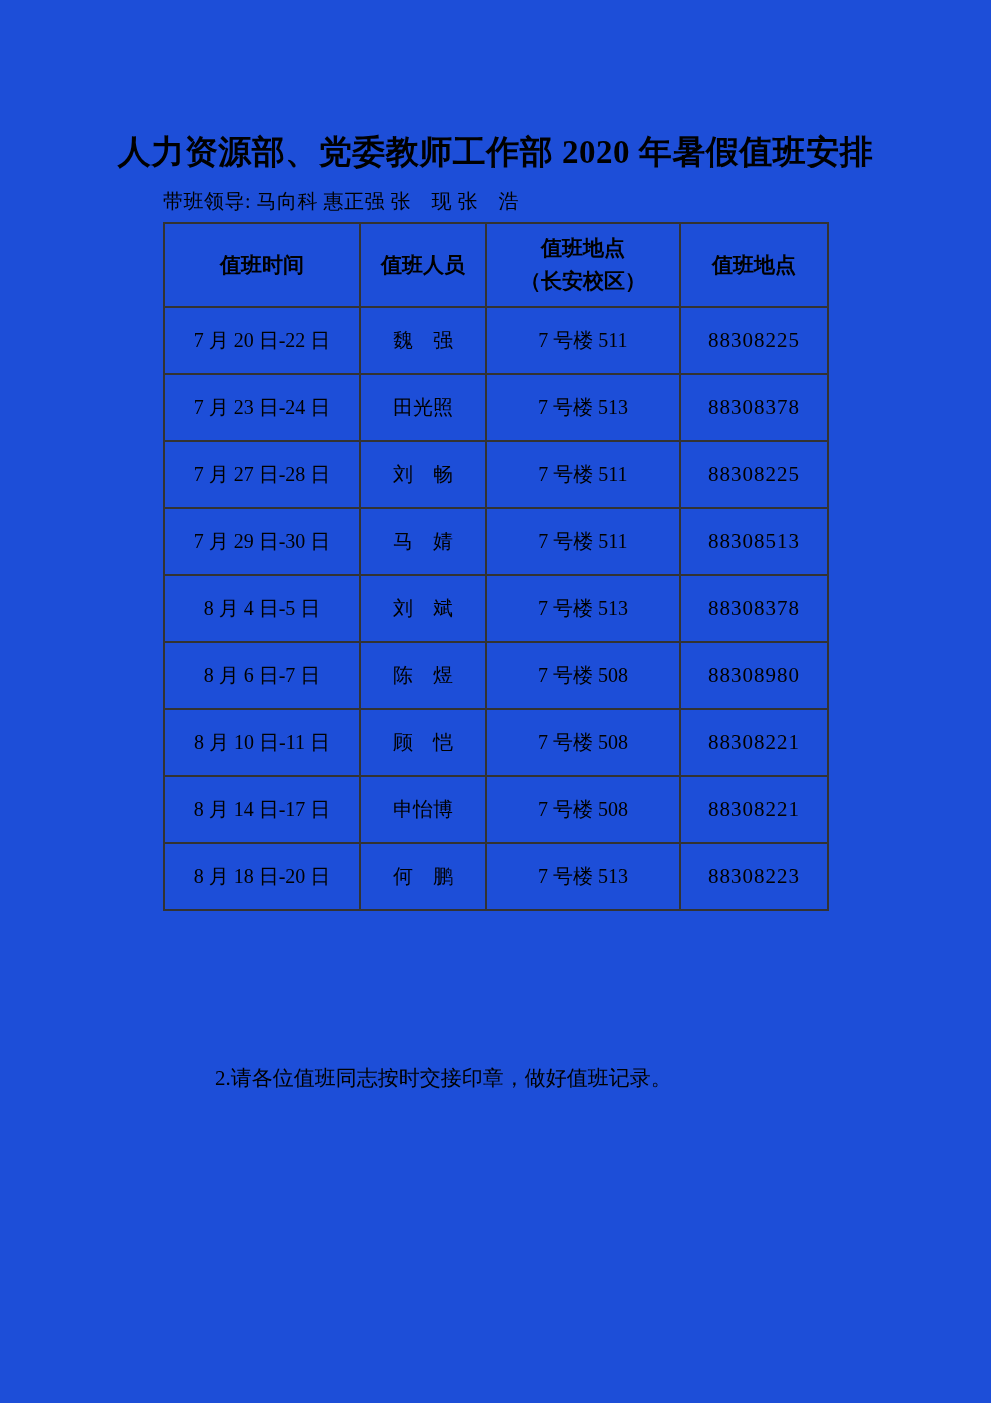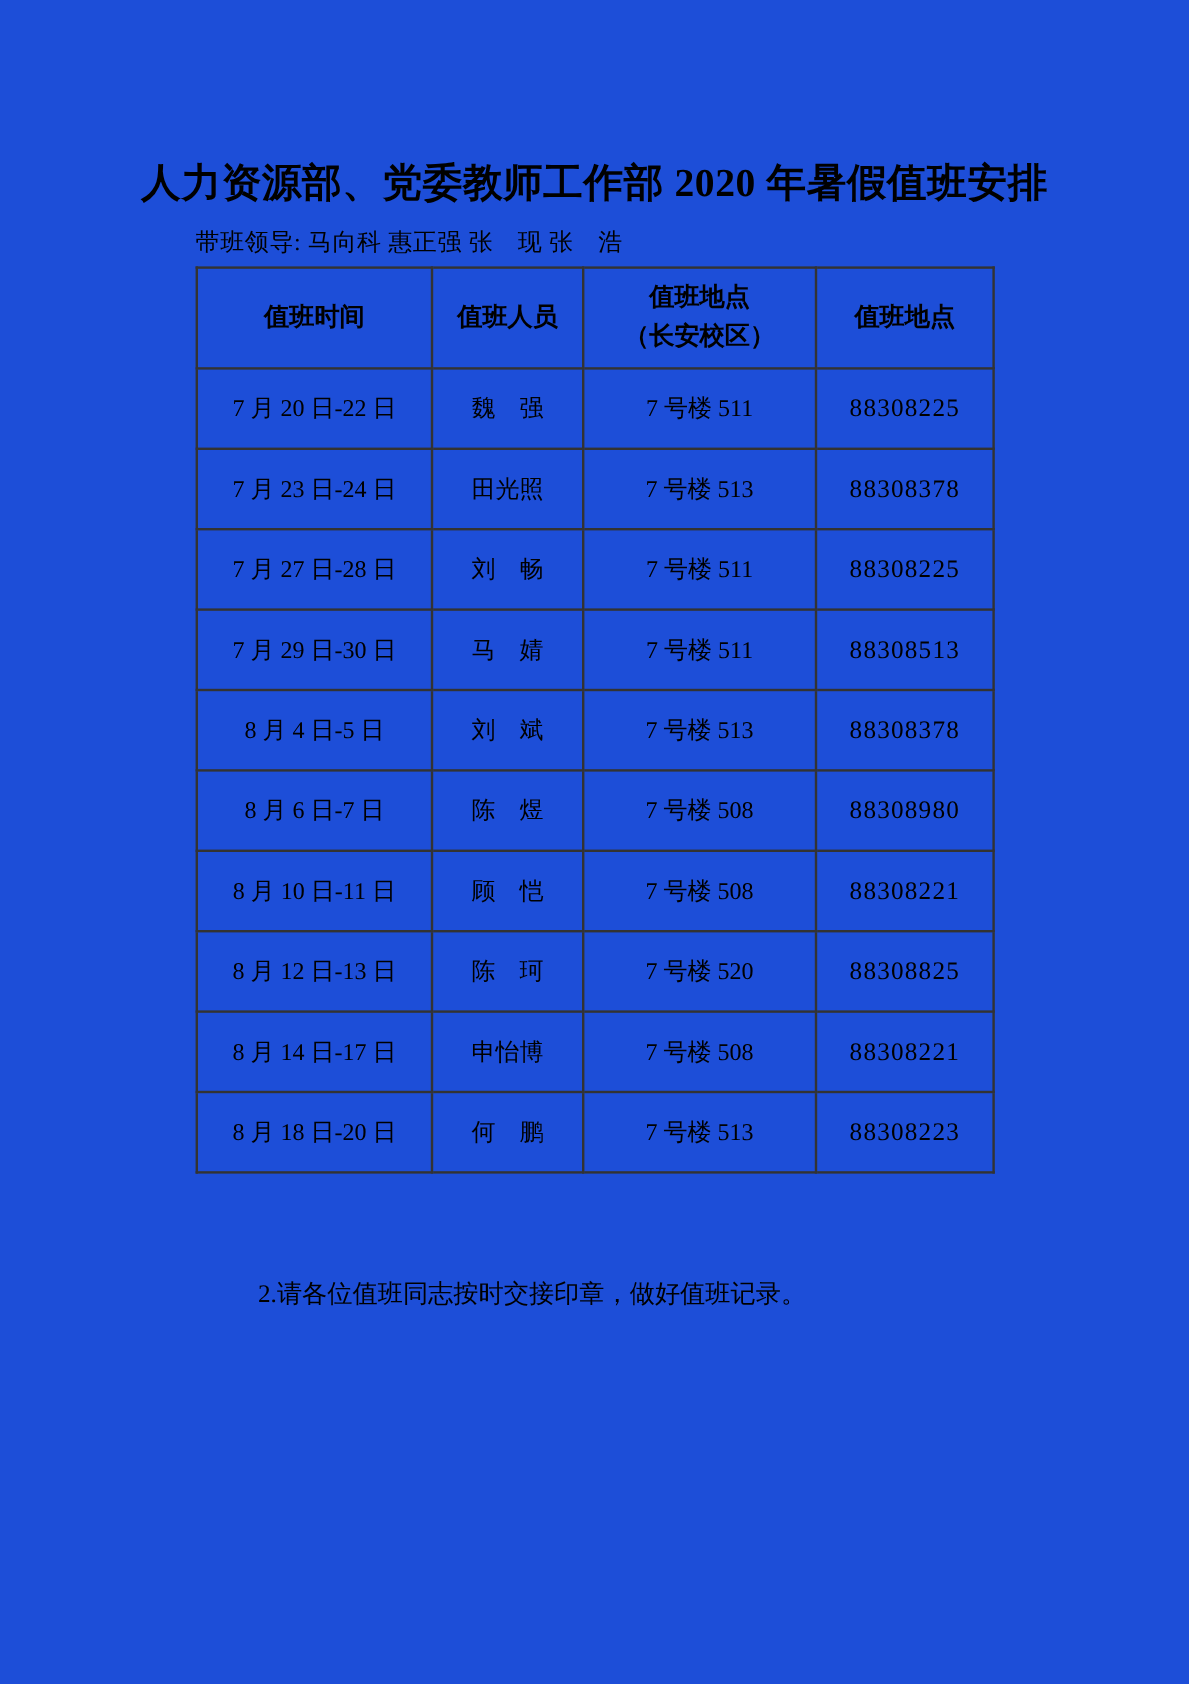--- a/index.html
+++ b/index.html
@@ -152,26 +152,20 @@
           <td>7 号楼 508</td>
           <td>88308980</td>
         </tr>
         <tr>
           <td>8 月 10 日-11 日</td>
           <td>顾　恺</td>
           <td>7 号楼 508</td>
           <td>88308221</td>
         </tr>
         <tr>
-          <td>8 月 12 日-13 日</td>
-          <td>陈　珂</td>
-          <td>7 号楼 520</td>
-          <td>88308825</td>
-        </tr>
-        <tr>
           <td>8 月 14 日-17 日</td>
           <td>申怡博</td>
           <td>7 号楼 508</td>
           <td>88308221</td>
         </tr>
         <tr>
           <td>8 月 18 日-20 日</td>
           <td>何　鹏</td>
           <td>7 号楼 513</td>
           <td>88308223</td>

